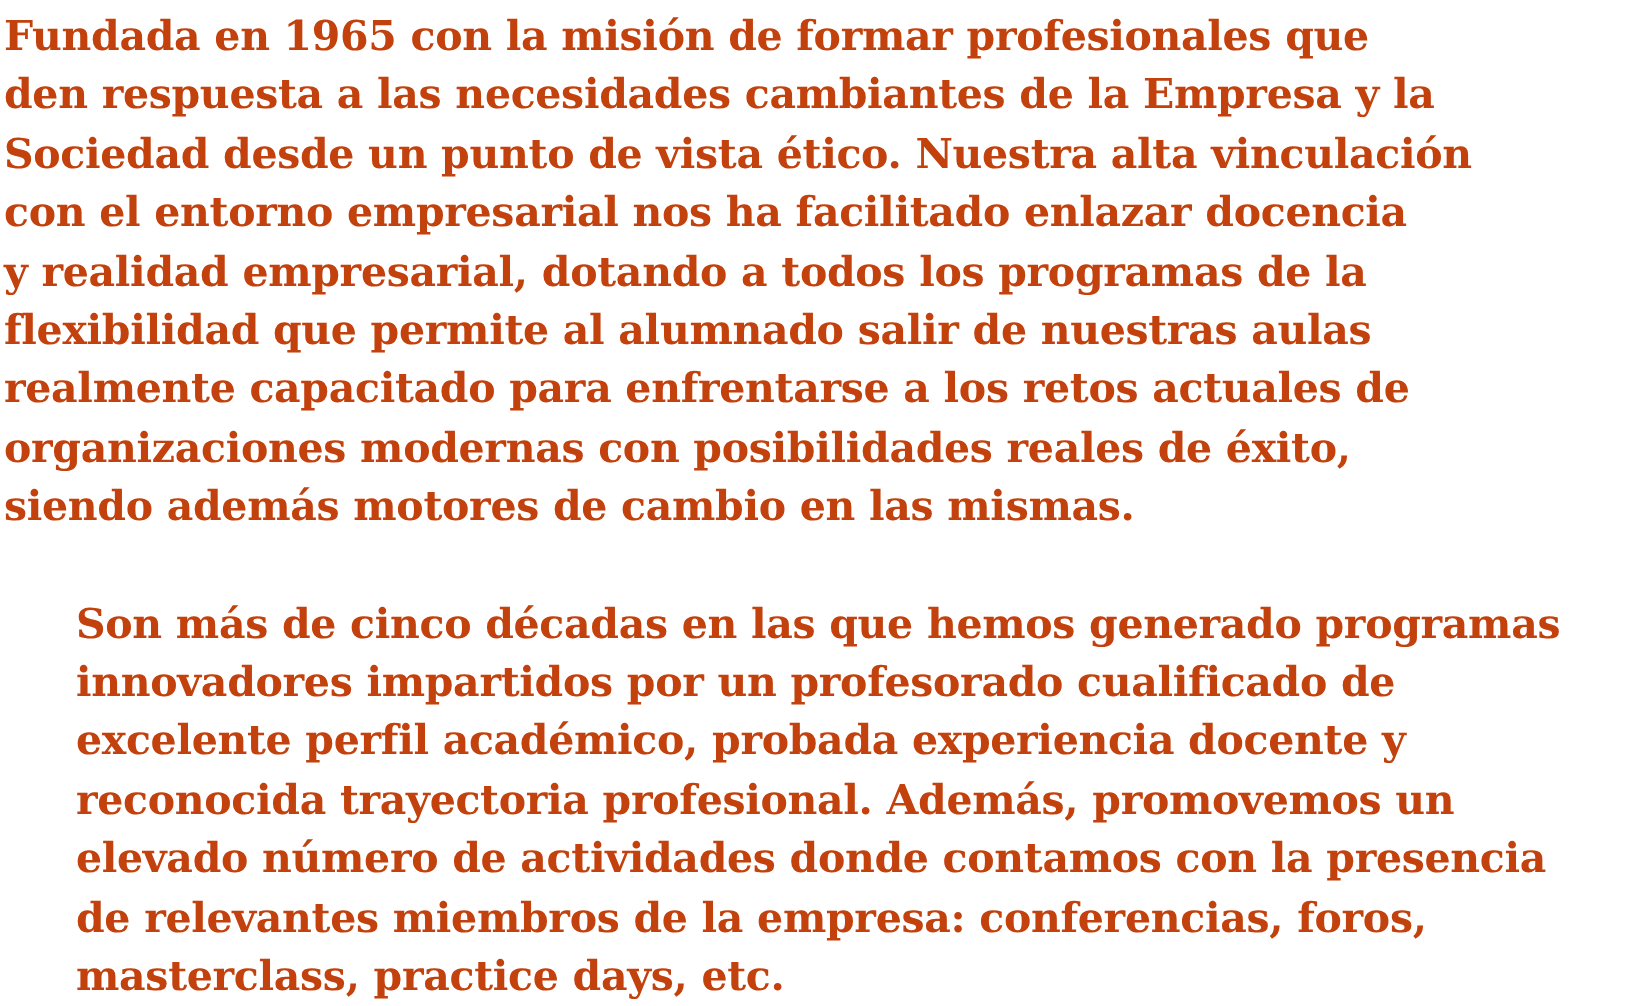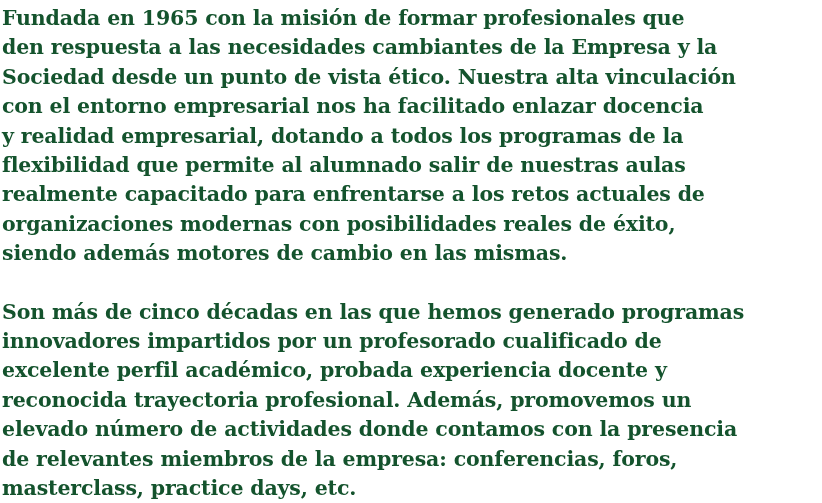--- a/index.html
+++ b/index.html
@@ -13,31 +13,32 @@
     font-family: "DejaVu Serif", serif;
     overflow: hidden;
   }
   .doc {
     box-sizing: border-box;
     width: 822px;
     height: 503px;
     padding: 4px 6px 0 2px;
   }
   .para {
-    color: #14532d;
+    color: #c2410c;
     font-family: "DejaVu Serif", serif;
     font-weight: bold;
     font-size: 20.5px;
     line-height: 29.4px;
     letter-spacing: -0.15px;
     margin: 0;
     white-space: pre-line;
   }
   .para + .para {
     margin-top: 29px;
+    margin-left: 36px;
   }
 </style>
 </head>
 <body>
 
 <div class="doc">
   <p class="para">Fundada en 1965 con la misión de formar profesionales que
 den respuesta a las necesidades cambiantes de la Empresa y la
 Sociedad desde un punto de vista ético. Nuestra alta vinculación
 con el entorno empresarial nos ha facilitado enlazar docencia

